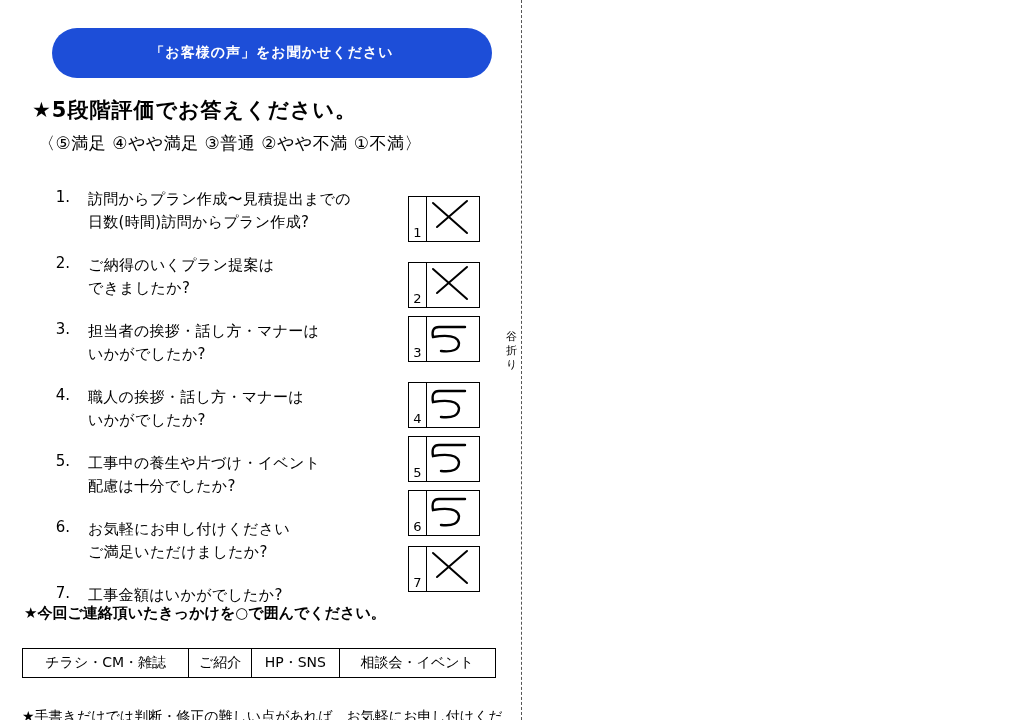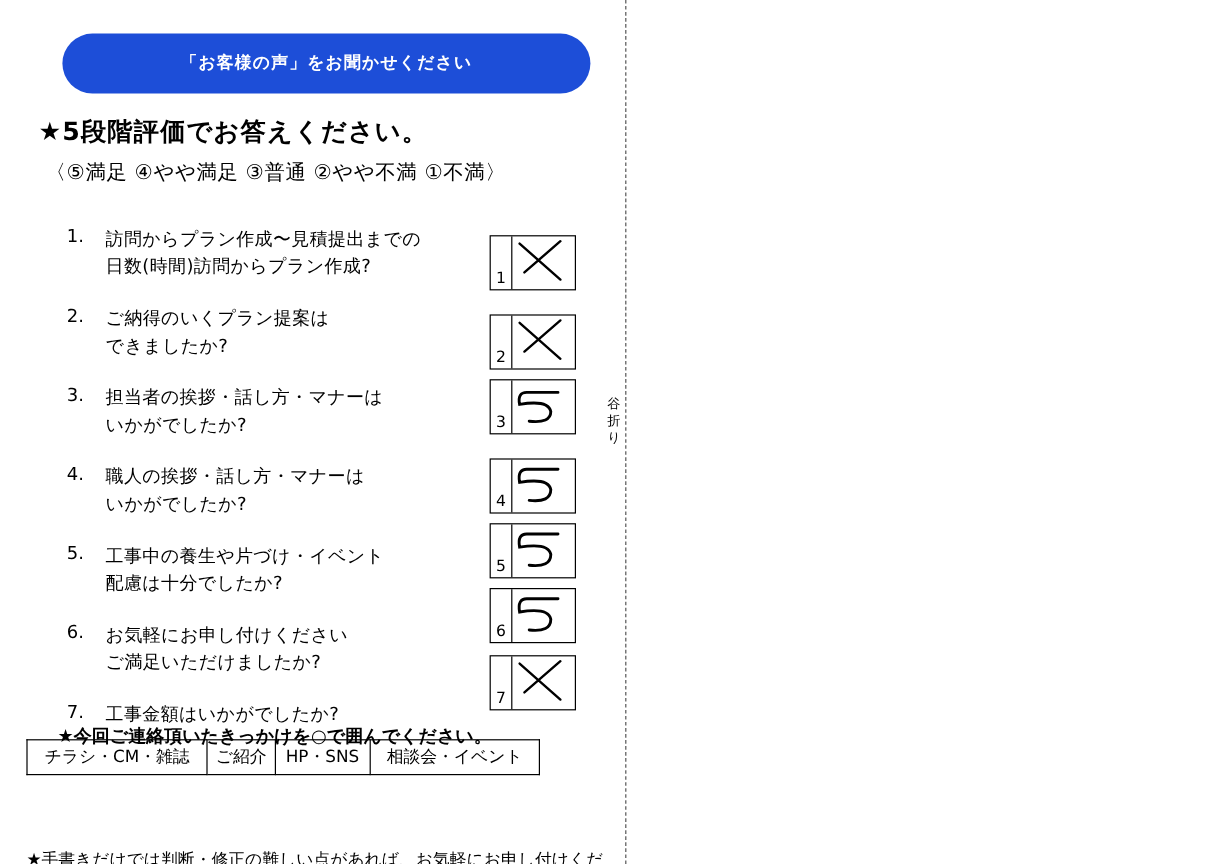--- a/index.html
+++ b/index.html
@@ -38,22 +38,22 @@
   .qnum{position:absolute;left:0;top:0;width:26px;text-align:right;font-size:15px;}
   .qtext{margin-left:44px;font-size:15px;line-height:23px;letter-spacing:0.3px;}
 
   
   .abox{position:absolute;width:70px;height:44px;border:1.6px solid #000;display:flex;}
   .abox .n{width:18px;border-right:1.6px solid #000;font-size:13px;display:flex;align-items:flex-end;justify-content:center;padding-bottom:1px;box-sizing:border-box;}
   .abox .mk{flex:1;position:relative;}
   .mk svg{position:absolute;left:0;top:0;}
 
   
-  .kk-head{position:absolute;left:24px;top:604px;font-size:15px;font-weight:bold;margin-left:24px;}
-  .kk-table{position:absolute;left:22px;top:616px;width:428px;border-collapse:collapse;}
+  .kk-head{position:absolute;left:24px;top:604px;font-size:15px;font-weight:bold;}
+  .kk-table{position:absolute;left:22px;top:648px;width:474px;border-collapse:collapse;}
   .kk-table td{border:1.5px solid #000;height:26px;text-align:center;font-size:14px;padding:1px 2px;}
   .kk-handwrite{font-size:16px;letter-spacing:2px;}
 
   .bottomcut{position:absolute;left:22px;top:708px;font-size:14px;color:#000;white-space:nowrap;overflow:hidden;width:480px;}
 </style>
 </head>
 <body>
 
 <div class="page">
 

